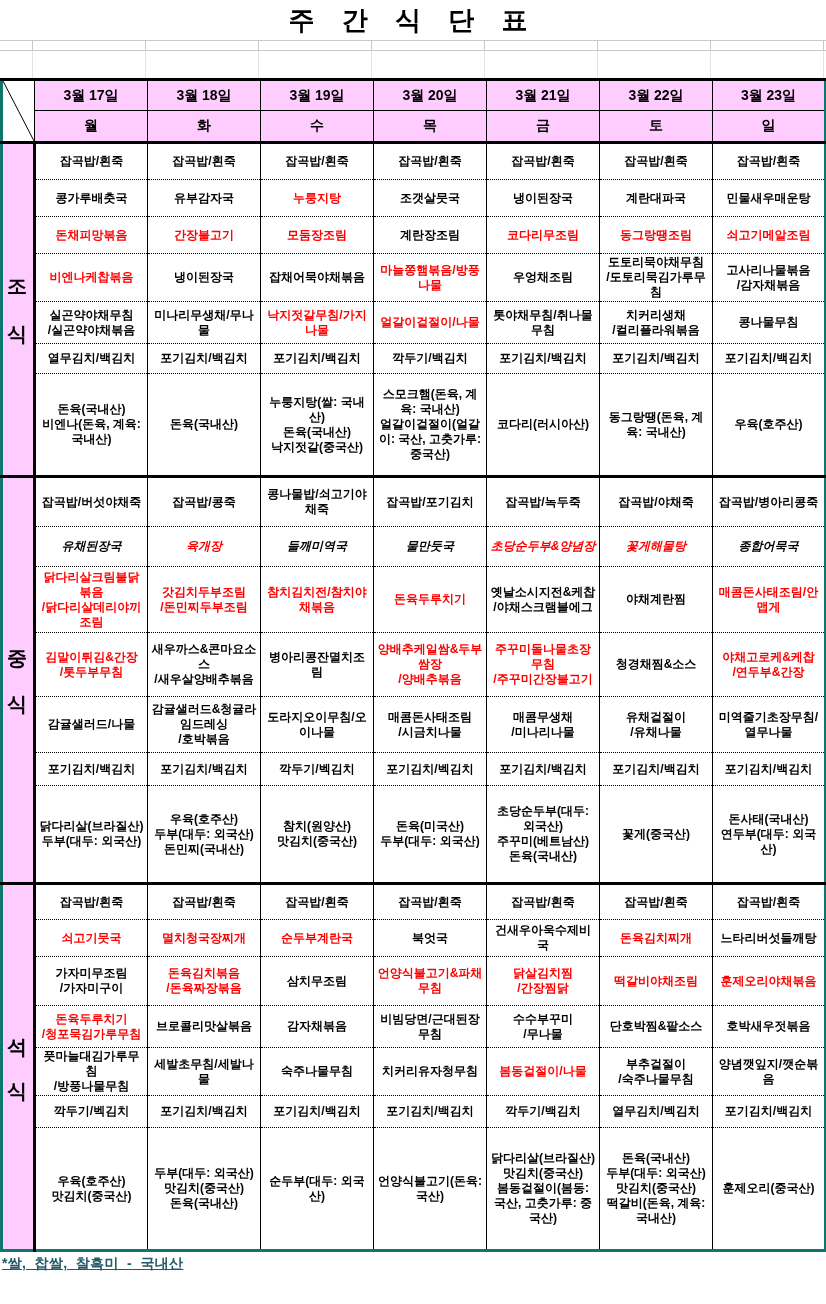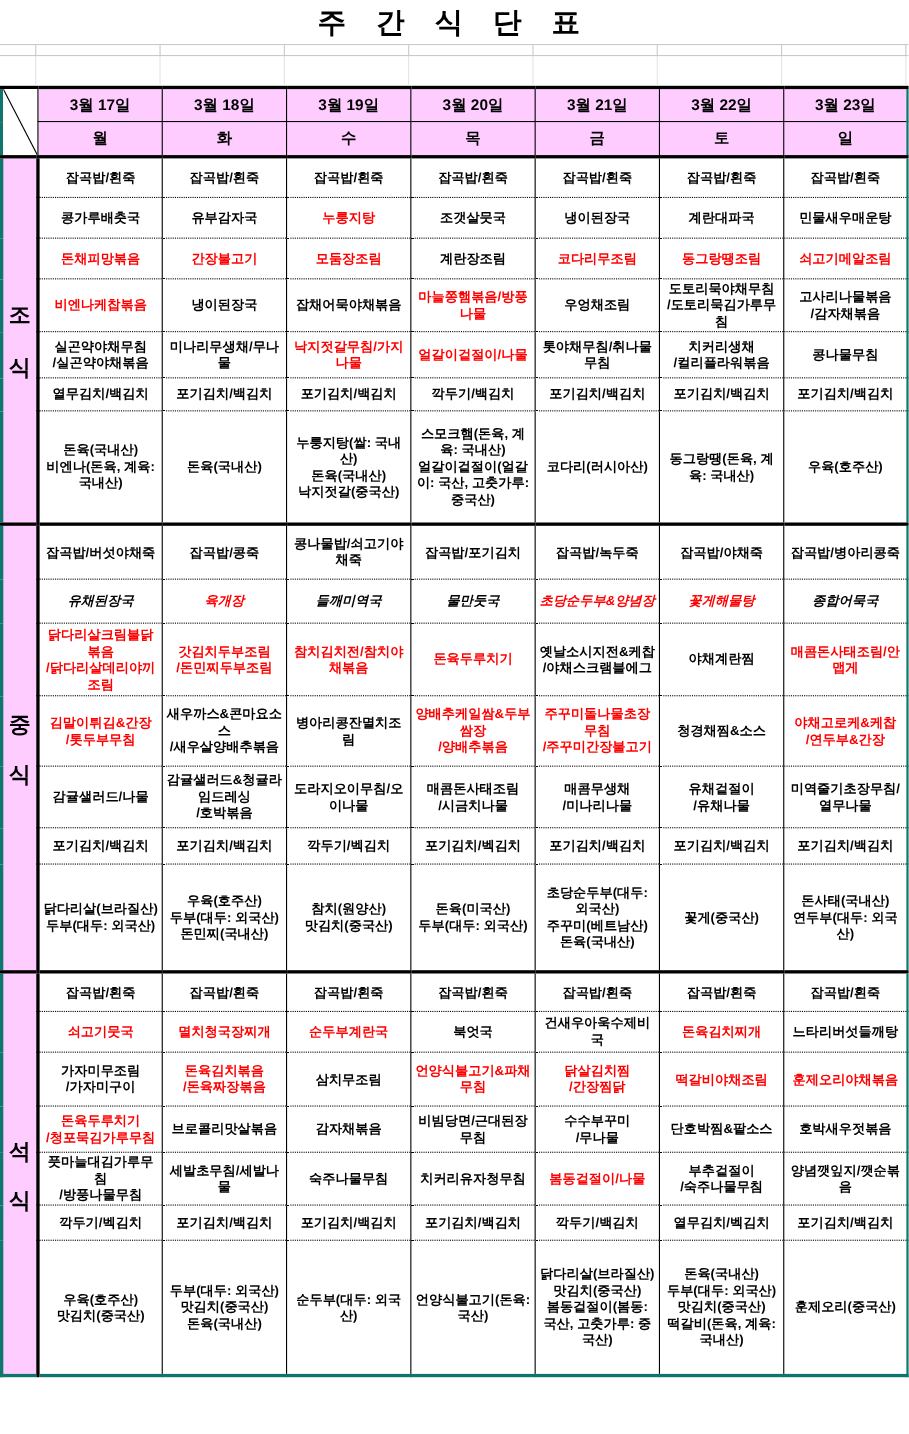--- a/index.html
+++ b/index.html
@@ -346,16 +346,17 @@
           <td class="cell">돈육(국내산)
 두부(대두: 외국산)
 맛김치(중국산)
 떡갈비(돈육, 계육: 국내산)</td>
           <td class="cell">훈제오리(중국산)</td>
         </tr>
       </tbody>
   </table>
 
   <div class="notes">
+    <div class="note-line">*쌀,  찹쌀,  찰흑미  -  국내산</div>
 
   </div>
 
 </div>
 
 </body></html>

